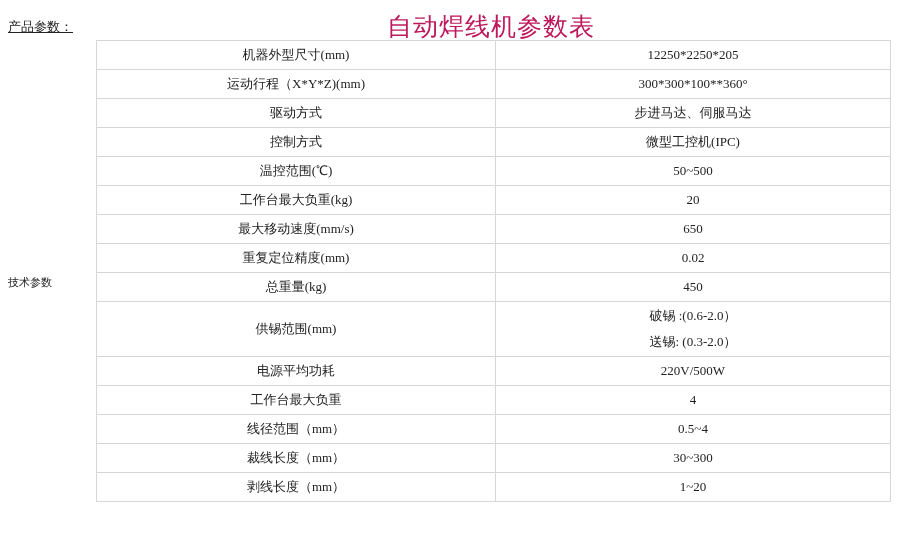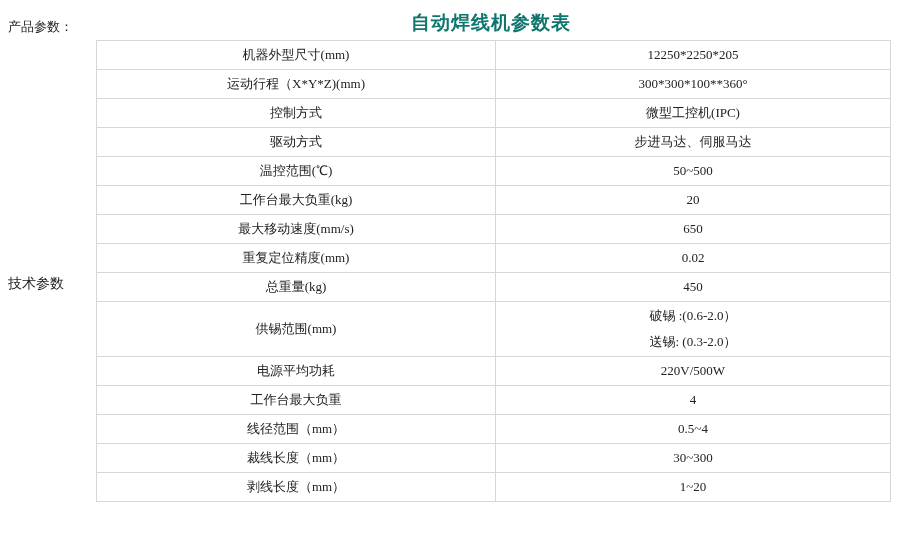--- a/index.html
+++ b/index.html
@@ -20,38 +20,39 @@
     width: 902px;
     height: 543px;
   }
   .label-product {
     position: absolute;
     left: 8px;
     top: 18px;
     font-size: 13px;
     color: #222;
     white-space: nowrap;
+    text-decoration: underline;
   }
   .label-tech {
     position: absolute;
     left: 8px;
     top: 275px;
-    font-size: 14px;
+    font-size: 11px;
     color: #222;
     white-space: nowrap;
   }
   .title {
     position: absolute;
     left: 96px;
     top: 10px;
     width: 790px;
     text-align: center;
-    font-size: 19px;
-    font-weight: bold;
-    color: #0f766e;
+    font-size: 25px;
+    font-weight: normal;
+    color: #be185d;
     letter-spacing: 1px;
   }
   table.params {
     position: absolute;
     left: 96px;
     top: 40px;
     width: 790px;
     border-collapse: collapse;
     table-layout: fixed;
   }
@@ -96,26 +97,26 @@
     <tbody>
       <tr>
         <td class="col-name">机器外型尺寸(mm)</td>
         <td class="col-value">12250*2250*205</td>
       </tr>
       <tr>
         <td class="col-name">运动行程（X*Y*Z)(mm)</td>
         <td class="col-value">300*300*100**360°</td>
       </tr>
       <tr>
+        <td class="col-name">驱动方式</td>
+        <td class="col-value">步进马达、伺服马达</td>
+      </tr>
+      <tr>
         <td class="col-name">控制方式</td>
         <td class="col-value">微型工控机(IPC)</td>
-      </tr>
-      <tr>
-        <td class="col-name">驱动方式</td>
-        <td class="col-value">步进马达、伺服马达</td>
       </tr>
       <tr>
         <td class="col-name">温控范围(℃)</td>
         <td class="col-value">50~500</td>
       </tr>
       <tr>
         <td class="col-name">工作台最大负重(kg)</td>
         <td class="col-value">20</td>
       </tr>
       <tr>

